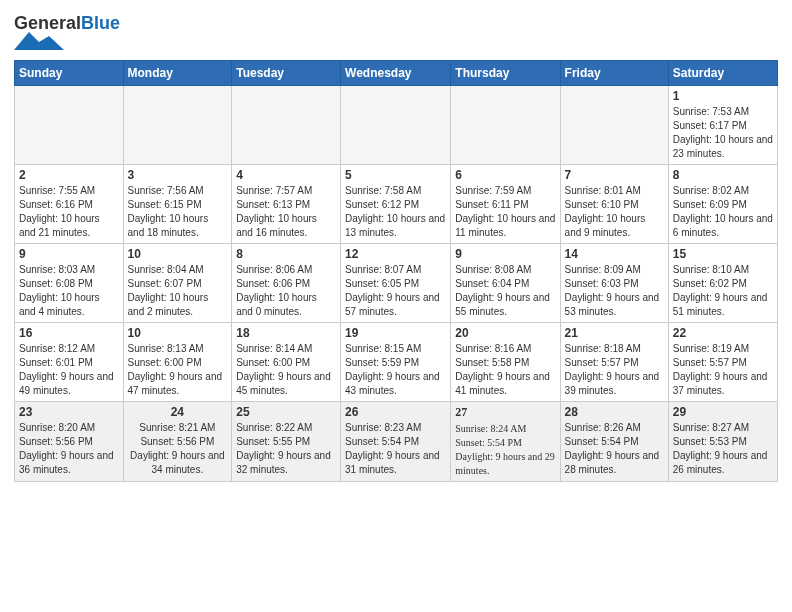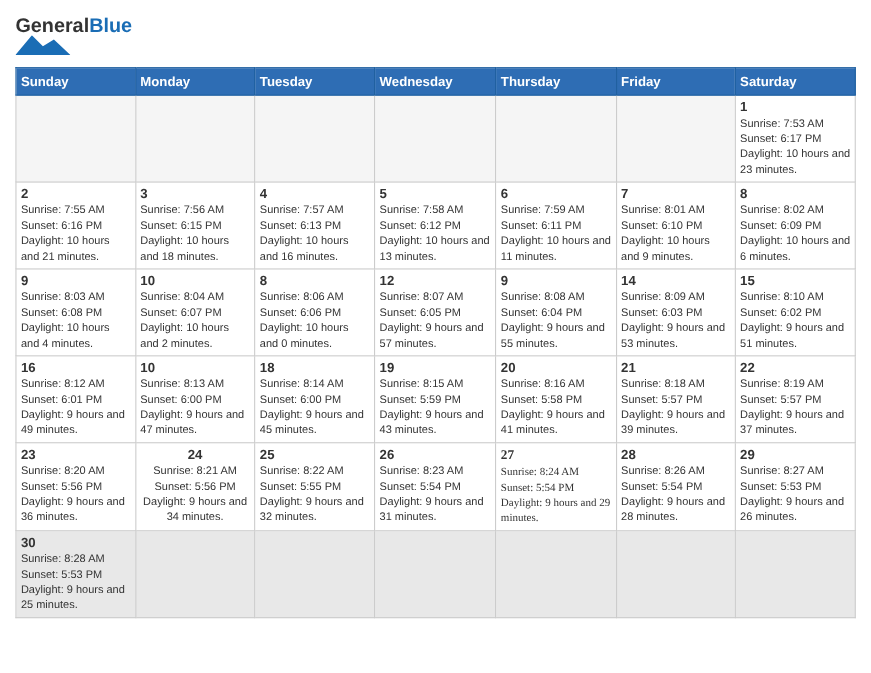--- a/index.html
+++ b/index.html
@@ -245,27 +245,15 @@
           </td>
           <td style="height: 75px;">
             <span class="day-number">28</span>
             <div class="day-info">Sunrise: 8:26 AM<br>Sunset: 5:54 PM<br>Daylight: 9 hours and 28 minutes.</div>
           </td>
           <td style="height: 75px;">
             <span class="day-number">29</span>
             <div class="day-info">Sunrise: 8:27 AM<br>Sunset: 5:53 PM<br>Daylight: 9 hours and 26 minutes.</div>
           </td>
         </tr>
-        <tr class="last-row">
-          <td style="height: 75px; background: rgb(232, 232, 232);">
-            <span class="day-number">30</span>
-            <div class="day-info">Sunrise: 8:28 AM<br>Sunset: 5:53 PM<br>Daylight: 9 hours and 25 minutes.</div>
-          </td>
-          <td class="empty" style="height: 75px; background: rgb(232, 232, 232);"></td>
-          <td class="empty" style="height: 75px; background: rgb(232, 232, 232);"></td>
-          <td class="empty" style="height: 75px; background: rgb(232, 232, 232);"></td>
-          <td class="empty" style="height: 75px; background: rgb(232, 232, 232);"></td>
-          <td class="empty" style="height: 75px; background: rgb(232, 232, 232);"></td>
-          <td class="empty" style="height: 75px; background: rgb(232, 232, 232);"></td>
-        </tr>
       </tbody>
   </table>
 </div>
 
 </body></html>

